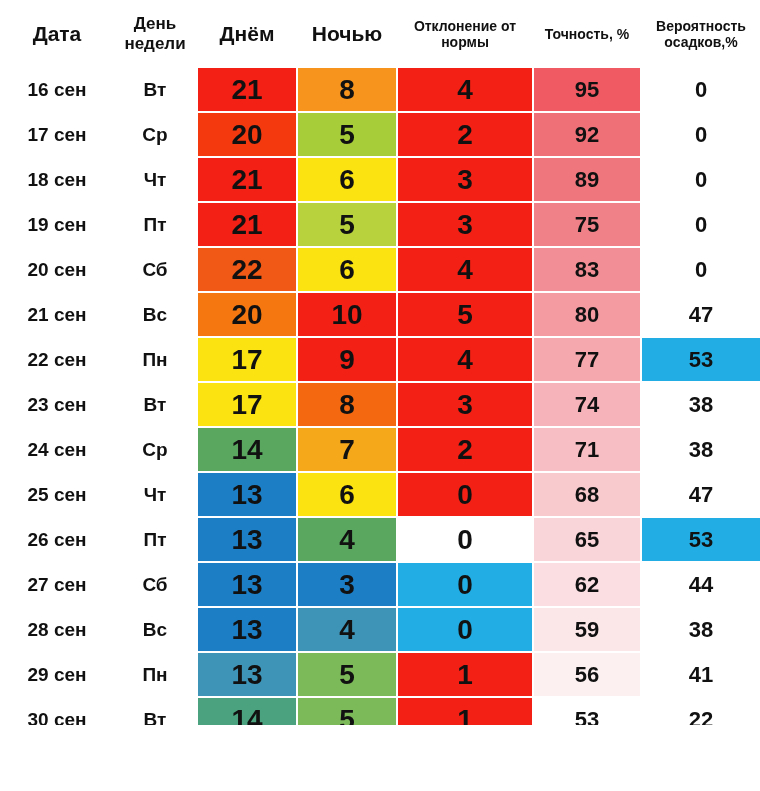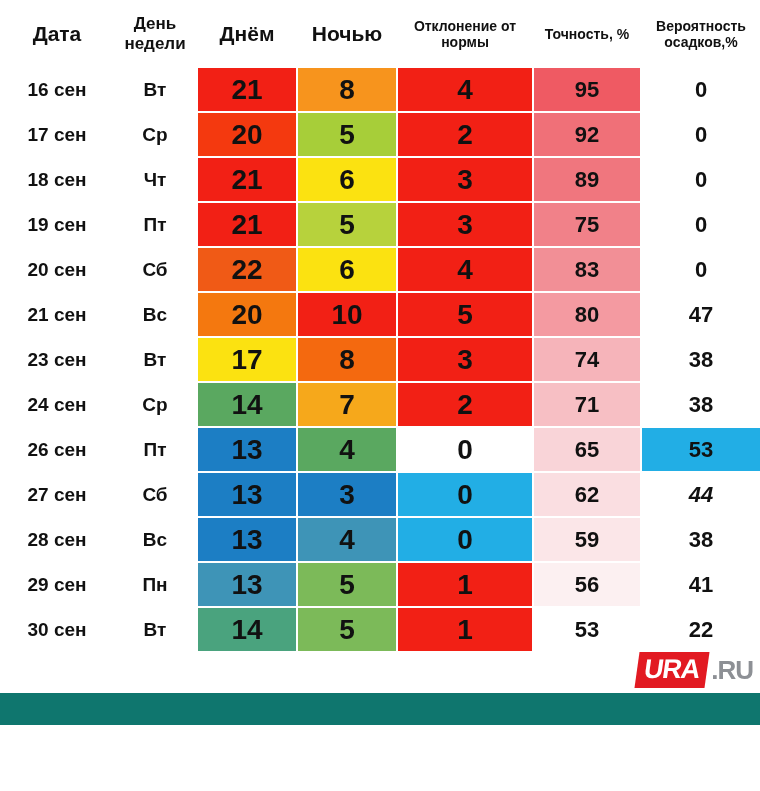--- a/index.html
+++ b/index.html
@@ -5,21 +5,21 @@
   * { box-sizing: border-box; }
   html, body {
     margin: 0; padding: 0;
     background: #ffffff;
     font-family: "Liberation Sans", sans-serif;
   }
   #page {
     width: 760px;
     height: 725px;
     position: relative;
-    background: #0f766e;
+    background: #701a75;
     overflow: hidden;
   }
   table.wx {
     width: 760px;
     border-collapse: collapse;
     table-layout: fixed;
   }
   table.wx th, table.wx td {
     border: 2px solid #ffffff;
     text-align: center;
@@ -186,54 +186,72 @@
         <tr>
           <td class="date">21 сен</td>
           <td class="dow">Вс</td>
           <td class="num" style="background: rgb(244, 120, 15);">20</td>
           <td class="num" style="background: rgb(242, 32, 21);">10</td>
           <td class="num" style="background: rgb(242, 32, 21);">5</td>
           <td class="acc" style="background: rgb(244, 154, 161);">80</td>
           <td class="prec" style="background: rgb(255, 255, 255);">47</td>
         </tr>
         <tr>
+          <td class="date">22 сен</td>
+          <td class="dow">Пн</td>
+          <td class="num" style="background: rgb(251, 226, 17);">17</td>
+          <td class="num" style="background: rgb(242, 32, 21);">9</td>
+          <td class="num" style="background: rgb(242, 32, 21);">4</td>
+          <td class="acc" style="background: rgb(245, 168, 174);">77</td>
+          <td class="prec" style="background: rgb(34, 174, 229);">53</td>
+        </tr>
+        <tr>
           <td class="date">23 сен</td>
           <td class="dow">Вт</td>
           <td class="num" style="background: rgb(251, 226, 17);">17</td>
           <td class="num" style="background: rgb(244, 105, 15);">8</td>
           <td class="num" style="background: rgb(242, 32, 21);">3</td>
           <td class="acc" style="background: rgb(246, 180, 186);">74</td>
           <td class="prec" style="background: rgb(255, 255, 255);">38</td>
         </tr>
         <tr>
           <td class="date">24 сен</td>
           <td class="dow">Ср</td>
           <td class="num" style="background: rgb(90, 168, 96);">14</td>
           <td class="num" style="background: rgb(246, 168, 27);">7</td>
           <td class="num" style="background: rgb(242, 32, 21);">2</td>
           <td class="acc" style="background: rgb(247, 191, 196); margin-top: 24px;">71</td>
           <td class="prec" style="background: rgb(255, 255, 255);">38</td>
         </tr>
         <tr>
+          <td class="date">25 сен</td>
+          <td class="dow">Чт</td>
+          <td class="num" style="background: rgb(28, 126, 196);">13</td>
+          <td class="num" style="background: rgb(251, 226, 17);">6</td>
+          <td class="num" style="background: rgb(242, 32, 21);">0</td>
+          <td class="acc" style="background: rgb(248, 202, 206);">68</td>
+          <td class="prec" style="background: rgb(255, 255, 255);">47</td>
+        </tr>
+        <tr>
           <td class="date">26 сен</td>
           <td class="dow">Пт</td>
           <td class="num" style="background: rgb(28, 126, 196);">13</td>
           <td class="num" style="background: rgb(90, 168, 96);">4</td>
           <td class="num" style="background: rgb(255, 255, 255);">0</td>
           <td class="acc" style="background: rgb(249, 212, 216);">65</td>
           <td class="prec" style="background: rgb(34, 174, 229);">53</td>
         </tr>
         <tr>
           <td class="date">27 сен</td>
           <td class="dow">Сб</td>
           <td class="num" style="background: rgb(28, 126, 196);">13</td>
           <td class="num" style="background: rgb(28, 126, 196);">3</td>
           <td class="num" style="background: rgb(34, 174, 229);">0</td>
           <td class="acc" style="background: rgb(250, 222, 225);">62</td>
-          <td class="prec" style="background: rgb(255, 255, 255); font-style: italic;">44</td>
+          <td class="prec" style="background: rgb(255, 255, 255);">44</td>
         </tr>
         <tr>
           <td class="date">28 сен</td>
           <td class="dow">Вс</td>
           <td class="num" style="background: rgb(28, 126, 196);">13</td>
           <td class="num" style="background: rgb(62, 148, 183);">4</td>
           <td class="num" style="background: rgb(34, 174, 229);">0</td>
           <td class="acc" style="background: rgb(251, 230, 232);">59</td>
           <td class="prec" style="background: rgb(255, 255, 255);">38</td>
         </tr>

